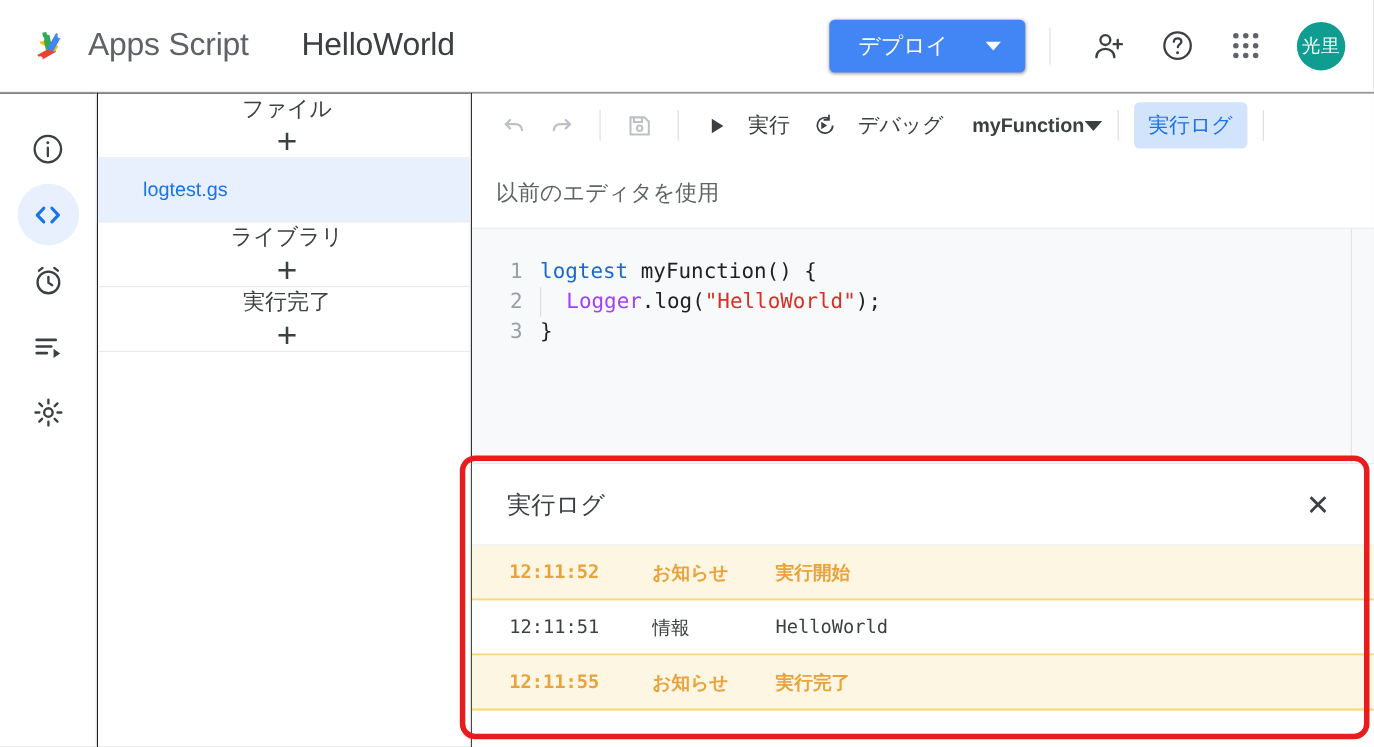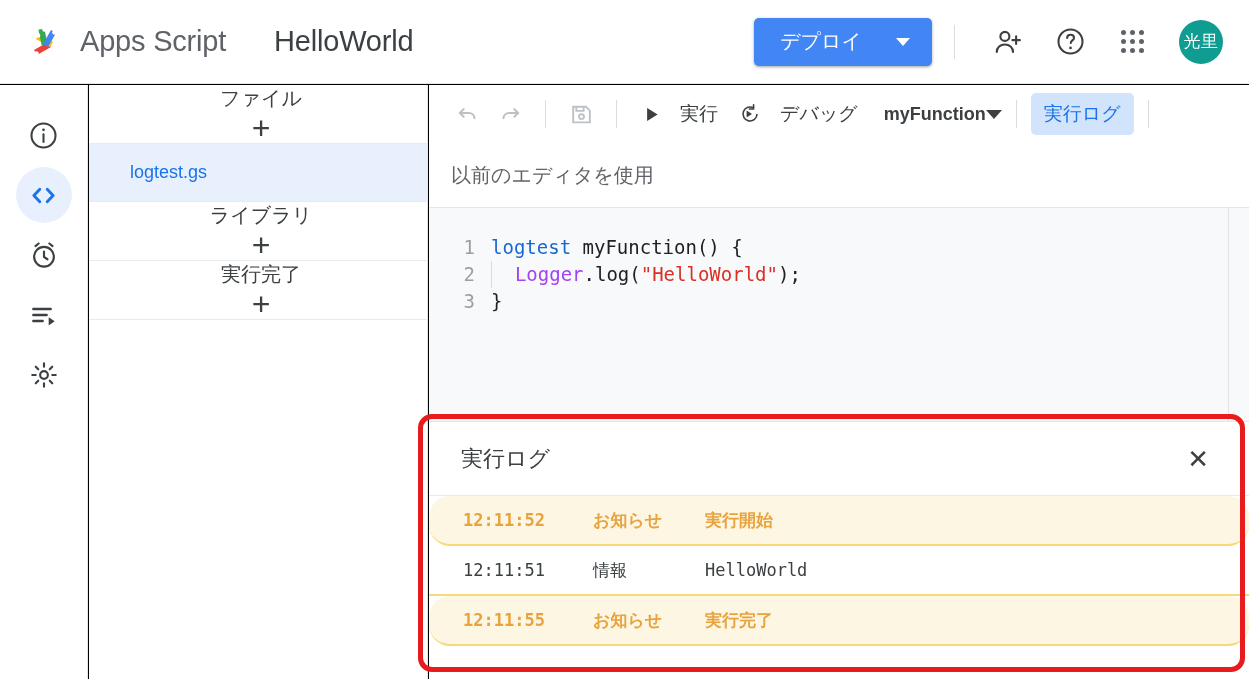--- a/index.html
+++ b/index.html
@@ -325,21 +325,20 @@
     height: 50px;
     font-family: "DejaVu Sans Mono", "Liberation Mono", monospace;
     font-size: 17px;
     padding-left: 34px;
   }
   .log-row.notice {
     background: #fdf6e3;
     color: #e8a33d;
     border-bottom: 2px solid #f7d97a;
     font-weight: bold;
-    border-radius: 21px;
   }
   .log-row.info {
     background: #ffffff;
     color: #3c4043;
     border-bottom: 2px solid #f7d97a;
   }
   .lr-time { width: 130px; flex: none; }
   .lr-level { width: 112px; flex: none; font-family: Liberation Serif, serif; }
   .lr-msg { flex: 1; }
 

